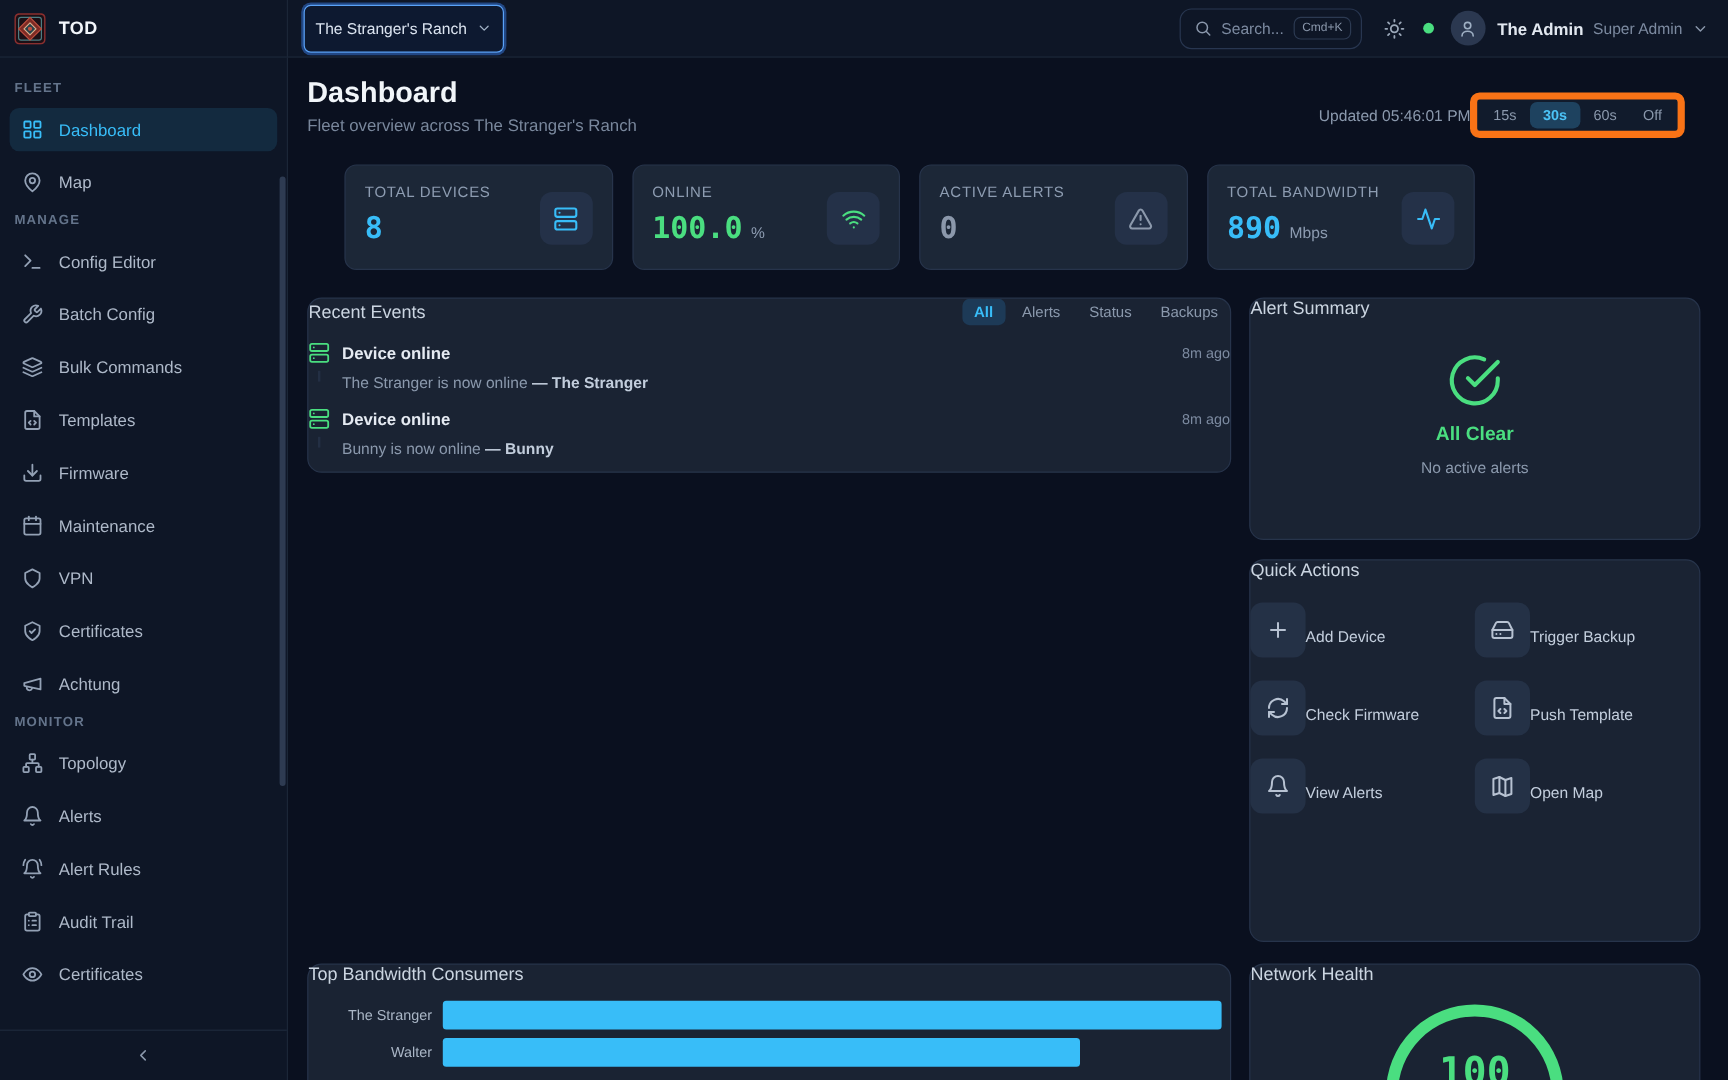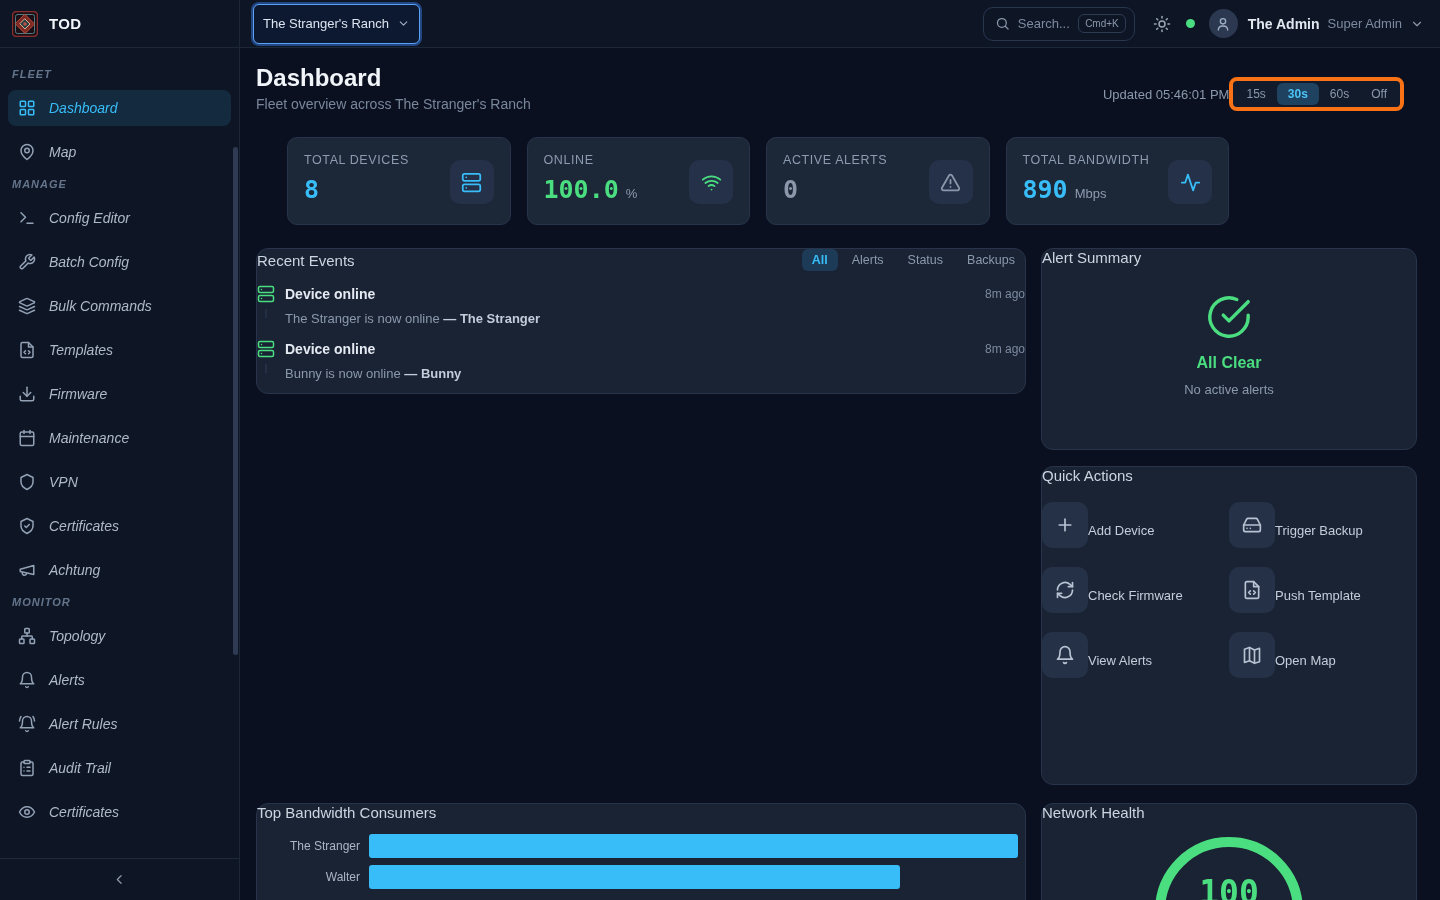--- a/index.html
+++ b/index.html
@@ -35,42 +35,42 @@
   .status-dot { width:9px; height:9px; border-radius:50%; background:#4ade80; margin-left:15px; }
   .avatar { width:29px; height:29px; border-radius:50%; background:#2b3850; margin-left:14px;
     display:flex; align-items:center; justify-content:center; color:#9fb0c4; cursor:pointer; }
   .avatar .ic { width:16px; height:16px; }
   .user-name { margin-left:10px; font-size:14px; font-weight:600; color:#e2e8f0; }
   .user-role { margin-left:8px; font-size:13px; color:#7c8aa0; }
   .user-caret { width:14px; height:14px; color:#8a97ab; margin-left:8px; cursor:pointer; }
 
   
   .sidebar { position:fixed; top:48px; left:0; width:240px; height:852px;
-    background:#0e1626; border-right:1px solid #1b2637; padding-top:20px; z-index:5;font-style:italic; }
+    background:#0e1626; border-right:1px solid #1b2637; padding-top:20px; z-index:5; }
   .nav-section-label { font-size:11px; font-weight:700; letter-spacing:1px;
     color:#64748b; padding:0 12px; margin-bottom:10px; }
   .nav-section + .nav-section { margin-top:5px; }
   .nav-item { display:flex; align-items:center; gap:13px; height:36px; margin:0 8px 8px 8px;
     padding:0 10px; border-radius:8px; color:#aeb9c9; font-size:14px; cursor:pointer; }
   .nav-item .ic { width:18px; height:18px; color:#93a1b5; }
   .nav-item.active { background:rgba(56,189,248,.12); color:#38bdf8; }
   .nav-item.active .ic { color:#38bdf8; }
   .sb-scrollbar { position:absolute; right:1px; top:99px; width:5px; height:508px;
     background:#2e3b52; border-radius:3px; }
   .collapse-bar { position:absolute; left:0; bottom:0; width:100%; height:42px;
     border-top:1px solid #1e2a3c; display:flex; align-items:center; justify-content:center; cursor:pointer; }
   .collapse-bar .ic { width:15px; height:15px; color:#8a97ab; }
 
   
   .main { position:fixed; left:240px; top:48px; width:1200px; height:852px; background:#0a101f; }
   .page-title { position:absolute; left:16px; top:16px; font-size:24px; font-weight:700; color:#f1f5f9; }
   .page-subtitle { position:absolute; left:16px; top:48px; font-size:14px; color:#79879c; }
   .header-right { position:absolute; right:36px; top:29px; display:flex; align-items:center; }
   .updated { font-size:13px; color:#8b99ad; }
-  .segmented { display:flex; align-items:center; border:4px solid #f97316; background:#111b2c;
+  .segmented { display:flex; align-items:center; border:6px solid #f97316; background:#111b2c;
     border-radius:8px; padding:2px; }
   .seg-btn { font-size:12px; color:#8b99ad; padding:4px 11px; border-radius:6px; cursor:pointer; }
   .seg-btn.active { background:#1e425f; color:#4cc3f7; font-weight:600; }
 
   
   .stats { position:absolute; left:16px; top:89px; width:942px; display:grid;
     grid-template-columns:repeat(4,1fr); gap:16px;margin-left:31px; }
   .stat-card { position:relative; height:88px; background:#1c2737; border:1px solid #27344b;
     border-radius:10px; padding:15px 16px; }
   .stat-label { font-size:12.5px; letter-spacing:.6px; color:#8d9cb1; }

